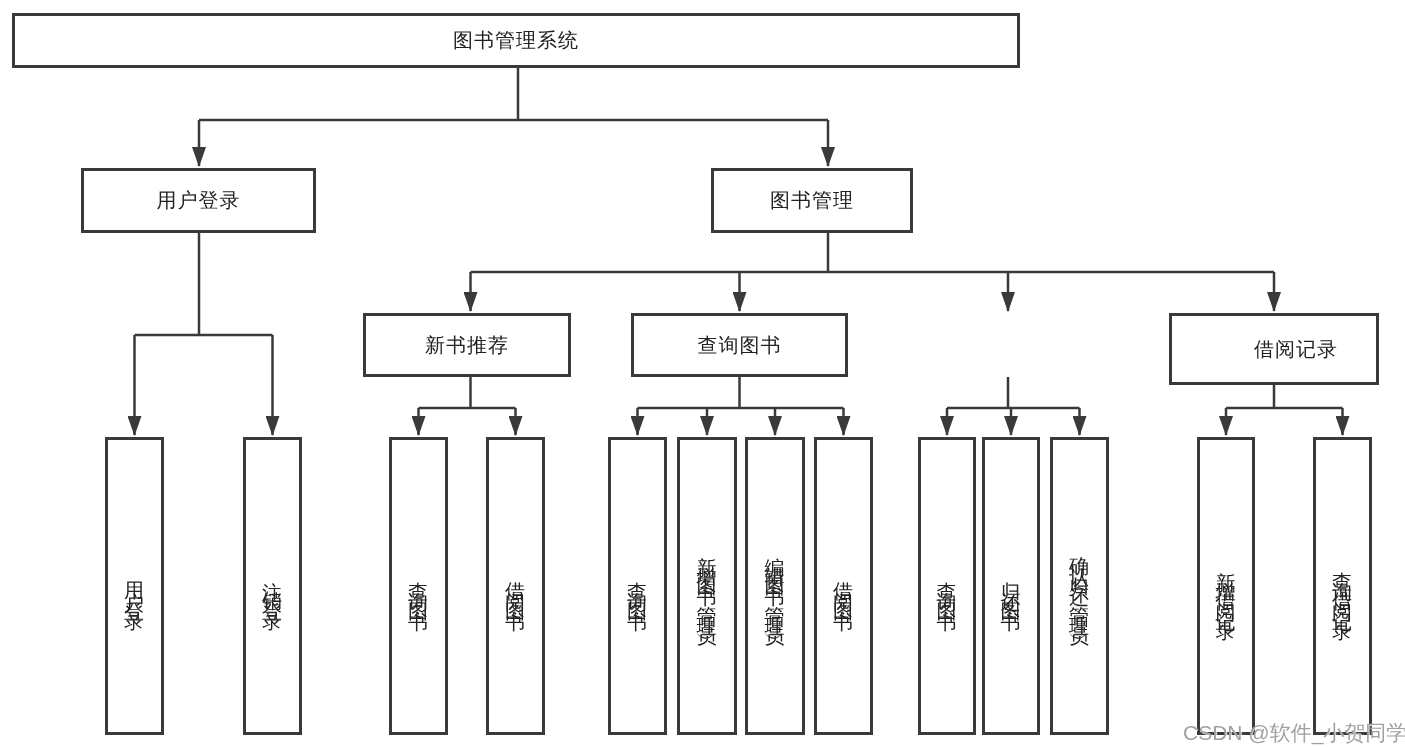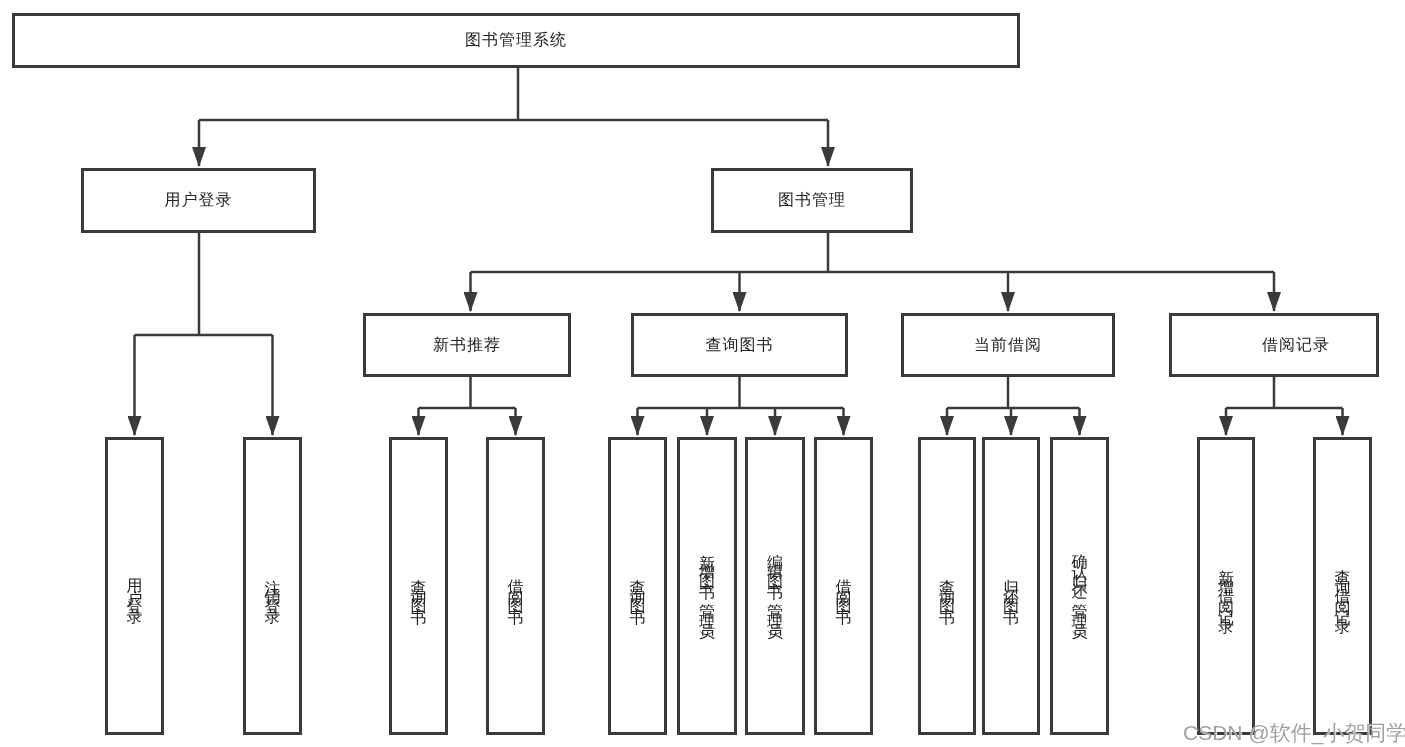--- a/index.html
+++ b/index.html
@@ -14,40 +14,40 @@
   #wires { position: absolute; left: 0; top: 0; width: 1405px; height: 747px; }
   .box {
     position: absolute;
     box-sizing: border-box;
     border: 3px solid #3a3a3a;
     background: #ffffff;
     display: flex;
     align-items: center;
     justify-content: center;
     color: #222222;
-    font-size: 16px;
+    font-size: 20px;
     letter-spacing: 1px;
   }
   .lbl { white-space: nowrap; }
   .leaf .lbl {
     writing-mode: vertical-rl;
     text-orientation: mixed;
     letter-spacing: 10px;
     line-height: 1;
     white-space: normal;
     max-height: 290px;
   }
   
   .n-root { left: 12px;  top: 13px;  width: 1008px; height: 55px; }
   .n-l2a  { left: 81px;  top: 168px; width: 235px;  height: 65px; }
   .n-l2b  { left: 711px; top: 168px; width: 202px;  height: 65px; }
   .n-l3a  { left: 363px; top: 313px; width: 208px;  height: 64px; font-family: Liberation Mono, monospace; }
   .n-l3b  { left: 631px; top: 313px; width: 217px;  height: 64px; }
   .n-l3c  { left: 901px; top: 313px; width: 214px;  height: 64px; }
-  .n-l3d  { left: 1169px;top: 313px; width: 210px;  height: 64px; padding-left: 44px; }
+  .n-l3d  { left: 1169px;top: 313px; width: 210px;  height: 72px; padding-left: 44px; }
   .leaf   { top: 437px; height: 298px; }
   .f-1a { left: 105px;  width: 59px; }
   .f-1b { left: 243px;  width: 59px; }
   .f-2a { left: 389px;  width: 59px; }
   .f-2b { left: 486px;  width: 59px; }
   .f-3a { left: 608px;  width: 59px; }
   .f-3b { left: 677px;  width: 60px; }
   .f-3c { left: 745px;  width: 60px; }
   .f-3d { left: 814px;  width: 59px; }
   .f-4a { left: 918px;  width: 58px; }
@@ -131,23 +131,20 @@
   <div class="box n-l2b">
     <span class="lbl">图书管理</span>
   </div>
 
   <div class="box n-l3a">
     <span class="lbl">新书推荐</span>
   </div>
   <div class="box n-l3b">
     <span class="lbl">查询图书</span>
   </div>
-  <div class="box n-l3c">
-    <span class="lbl">当前借阅</span>
-  </div>
   <div class="box n-l3d">
     <span class="lbl">借阅记录</span>
   </div>
 
   <div class="box leaf f-1a">
     <span class="lbl">用户登录</span>
   </div>
   <div class="box leaf f-1b">
     <span class="lbl">注销登录</span>
   </div>

